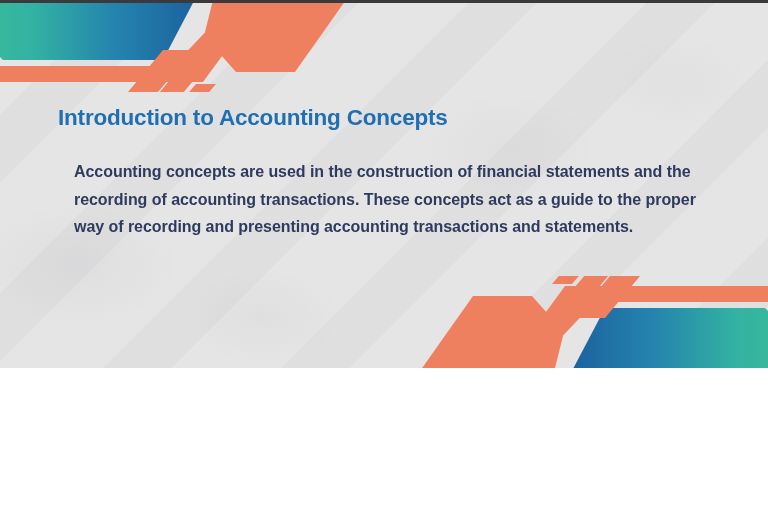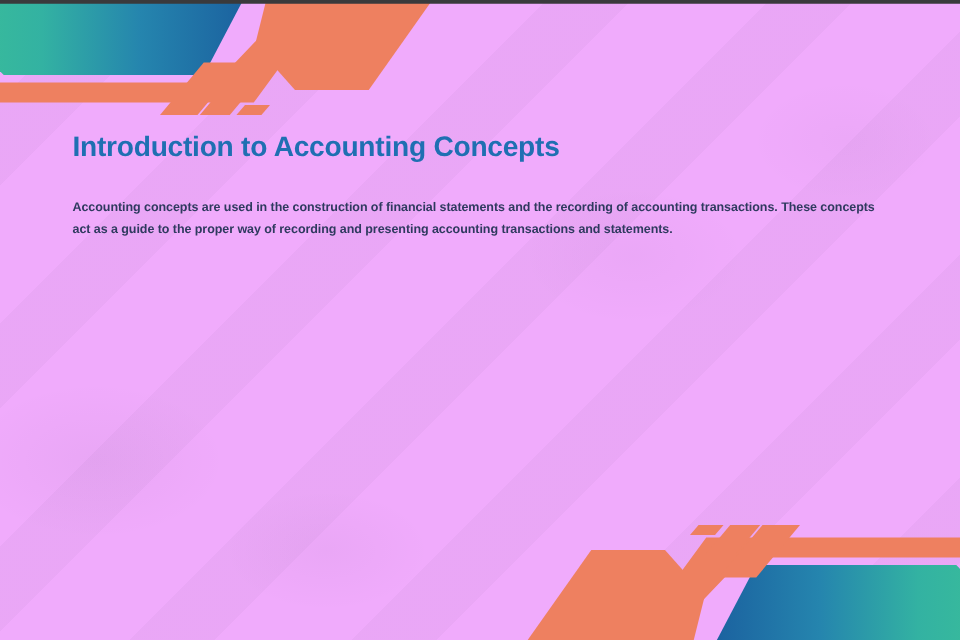--- a/index.html
+++ b/index.html
@@ -7,23 +7,23 @@
     padding: 0;
     background: #ffffff;
   }
   body {
     font-family: "Liberation Sans", sans-serif;
   }
 
   #slide {
     position: relative;
     width: 768px;
-    height: 512px;
+    height: 368px;
     overflow: hidden;
-    background: #f0abfc;
+    background: #e5e5e5;
   }
 
   
   .watermark {
     position: absolute;
     inset: 0;
     pointer-events: none;
     background-image: repeating-linear-gradient(
         -45deg,
         rgba(0,0,0,0.000) 0px,
@@ -85,22 +85,22 @@
   }
   .slide-title {
     font-size: 22.5px;
     font-weight: bold;
     color: #1f6fb2;
     letter-spacing: -0.2px;
     margin: 0 0 26px 0;
     line-height: 1.25;
   }
   .para {
-    margin: 0;
-    font-size: 10px;
+    margin: 16px;
+    font-size: 16px;
     line-height: 1.72;
     color: #333f63;
     letter-spacing: -0.05px;
   }
   .para-lead {
     font-weight: bold;
     color: #2f3a5f;
     width: 648px;
   }
   .para-body {

